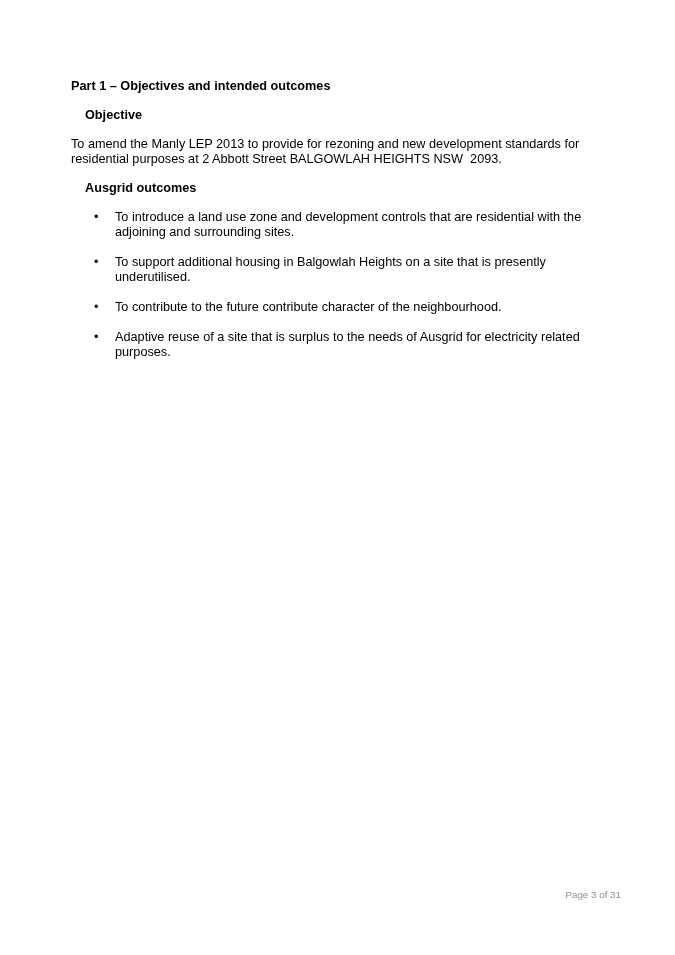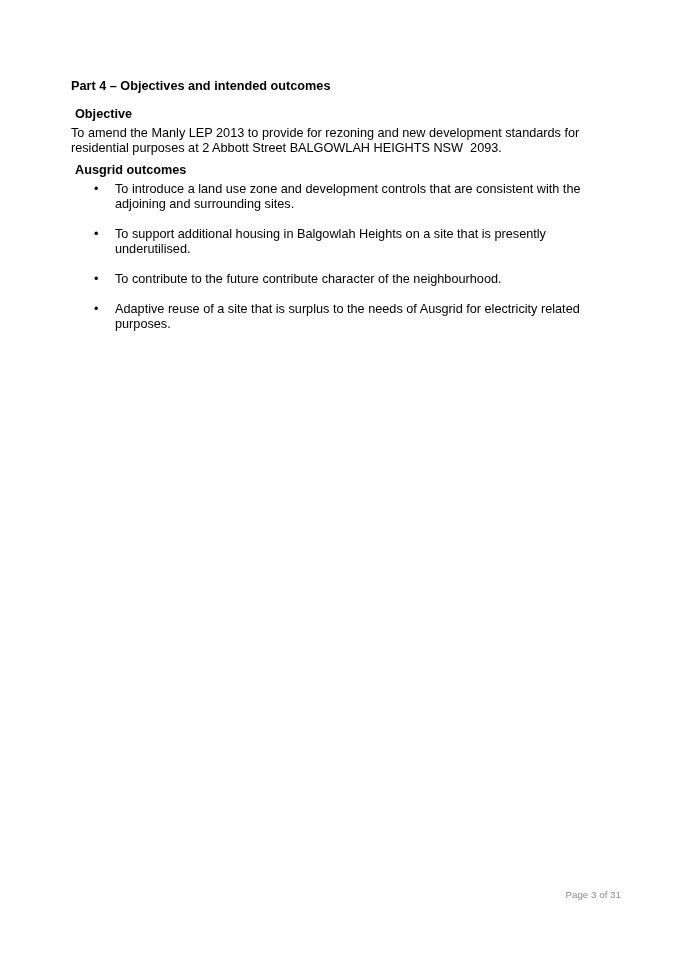--- a/index.html
+++ b/index.html
@@ -24,21 +24,21 @@
     top: 79px;
     width: 533px;
   }
   .heading {
     font-weight: bold;
     font-size: 12.7px;
     margin: 0 0 13px 0;
   }
   .subheading {
     font-weight: bold;
-    margin: 4px;
+    margin: 14px;
   }
   .para {
     margin: 0 0 7px 0;
     white-space: pre-wrap;
   }
   ul.bullet-list {
     list-style: none;
     margin: 0;
     padding: 0;
   }
@@ -63,31 +63,31 @@
     line-height: 13px;
     color: #8c8c8c;
   }
 </style>
 </head>
 <body>
 
 <div class="page">
   <div class="content">
 
-    <p class="heading">Part 4 – Objectives and intended outcomes</p>
+    <p class="heading">Part 1 – Objectives and intended outcomes</p>
 
     <p class="subheading">Objective</p>
     <p class="para">To amend the Manly LEP 2013 to provide for rezoning and new development standards for residential purposes at 2 Abbott Street BALGOWLAH HEIGHTS NSW  2093.</p>
 
     <p class="subheading">Ausgrid outcomes</p>
 
     <ul class="bullet-list">
       <li>
         <span class="bullet">•</span>
-        <span>To introduce a land use zone and development controls that are consistent with the adjoining and surrounding sites.</span>
+        <span>To introduce a land use zone and development controls that are residential with the adjoining and surrounding sites.</span>
       </li>
       <li>
         <span class="bullet">•</span>
         <span>To support additional housing in Balgowlah Heights on a site that is presently underutilised.</span>
       </li>
       <li>
         <span class="bullet">•</span>
         <span>To contribute to the future contribute character of the neighbourhood.</span>
       </li>
       <li>

